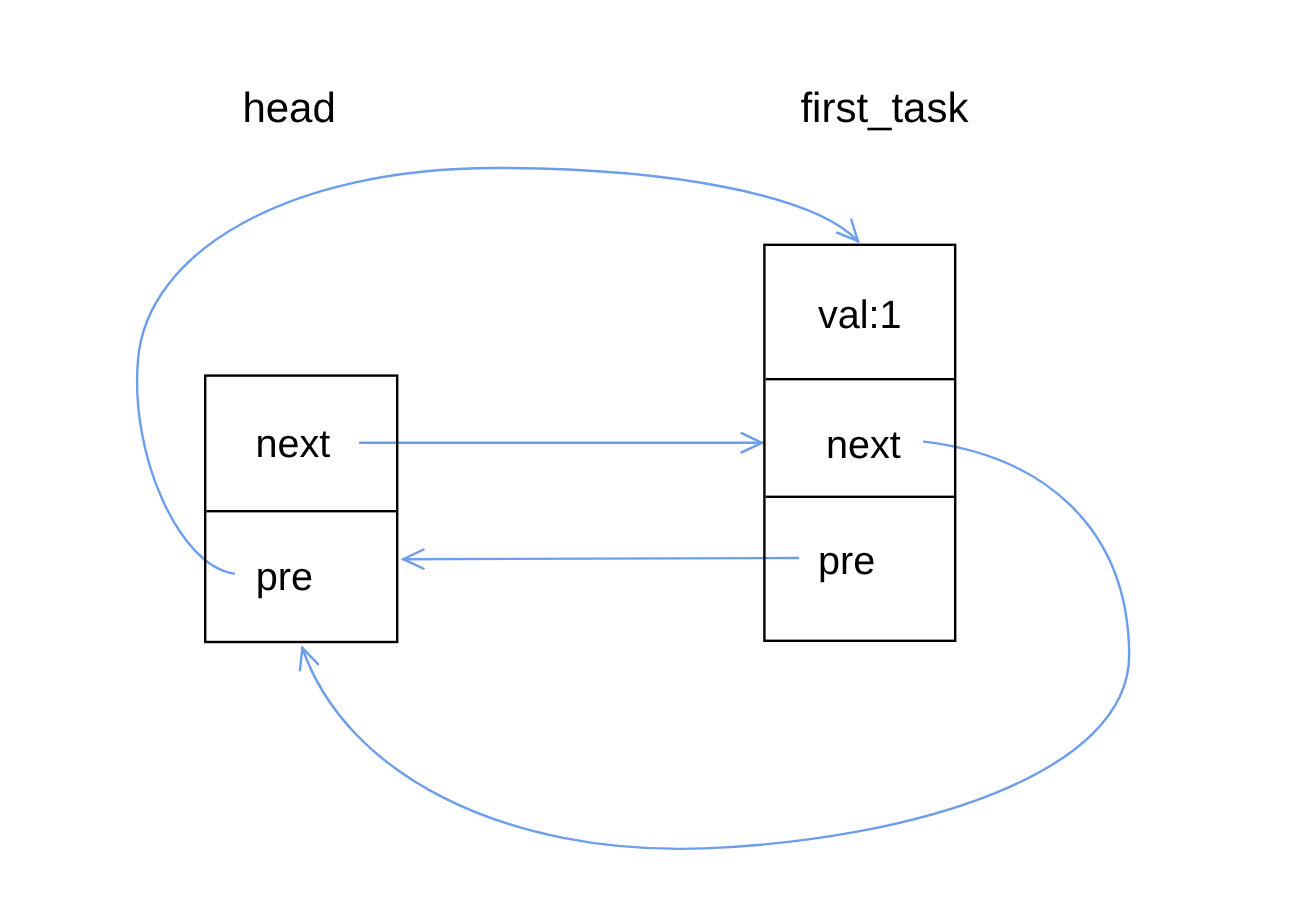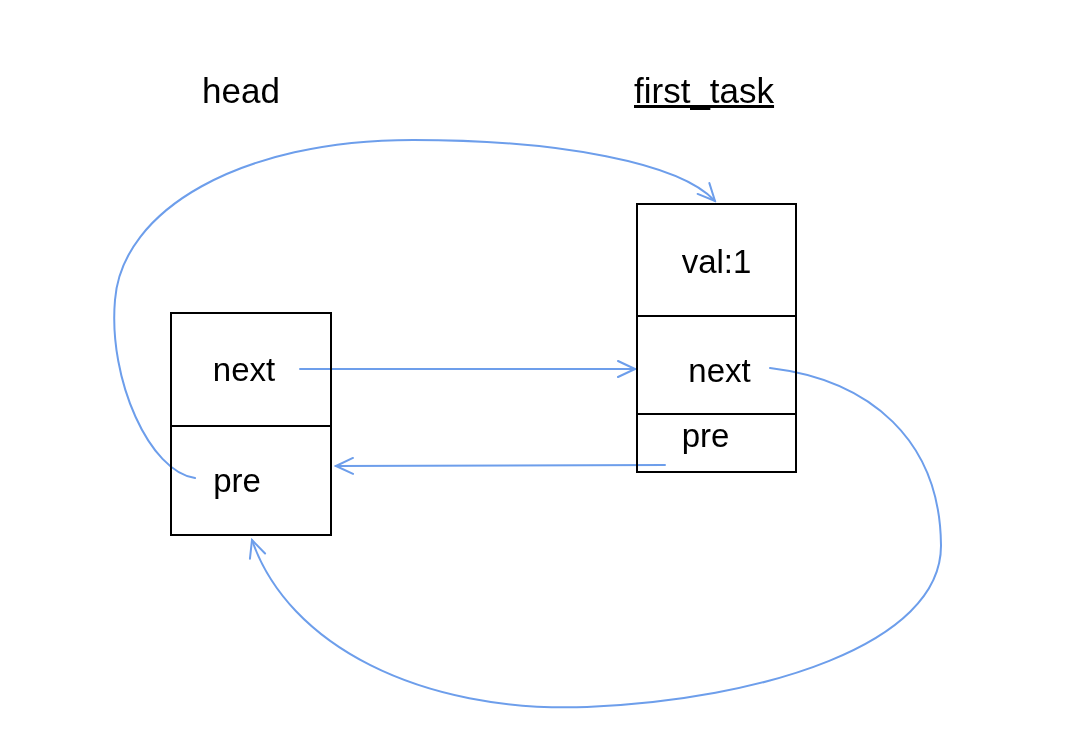--- a/index.html
+++ b/index.html
@@ -18,31 +18,31 @@
     overflow:hidden;
   }
   .ptr-label{
     position:absolute;
     font-size:35px;
     line-height:38px;
     white-space:nowrap;
     color:var(--text);
   }
   #head-label{left:202px;top:72px;text-align:right;}
-  #first-task-label{left:634px;top:72px;text-decoration:underline;}
+  #first-task-label{left:667px;top:72px;}
   .node-box{
     position:absolute;
     border:2px solid var(--border);
     background:transparent;
     box-sizing:border-box;
     display:flex;
     flex-direction:column;
   }
   #head-box{left:170px;top:312px;width:162px;height:224px;}
-  #ft-box{left:636px;top:203px;width:161px;height:270px;}
+  #ft-box{left:636px;top:203px;width:161px;height:332px;}
   .cell{
     display:flex;
     align-items:center;
     justify-content:center;
     font-size:33px;
     box-sizing:border-box;
   }
   .cell + .cell{border-top:2px solid var(--border);}
   #head-next-cell{height:111px;}
   #head-pre-cell{flex:1;}

